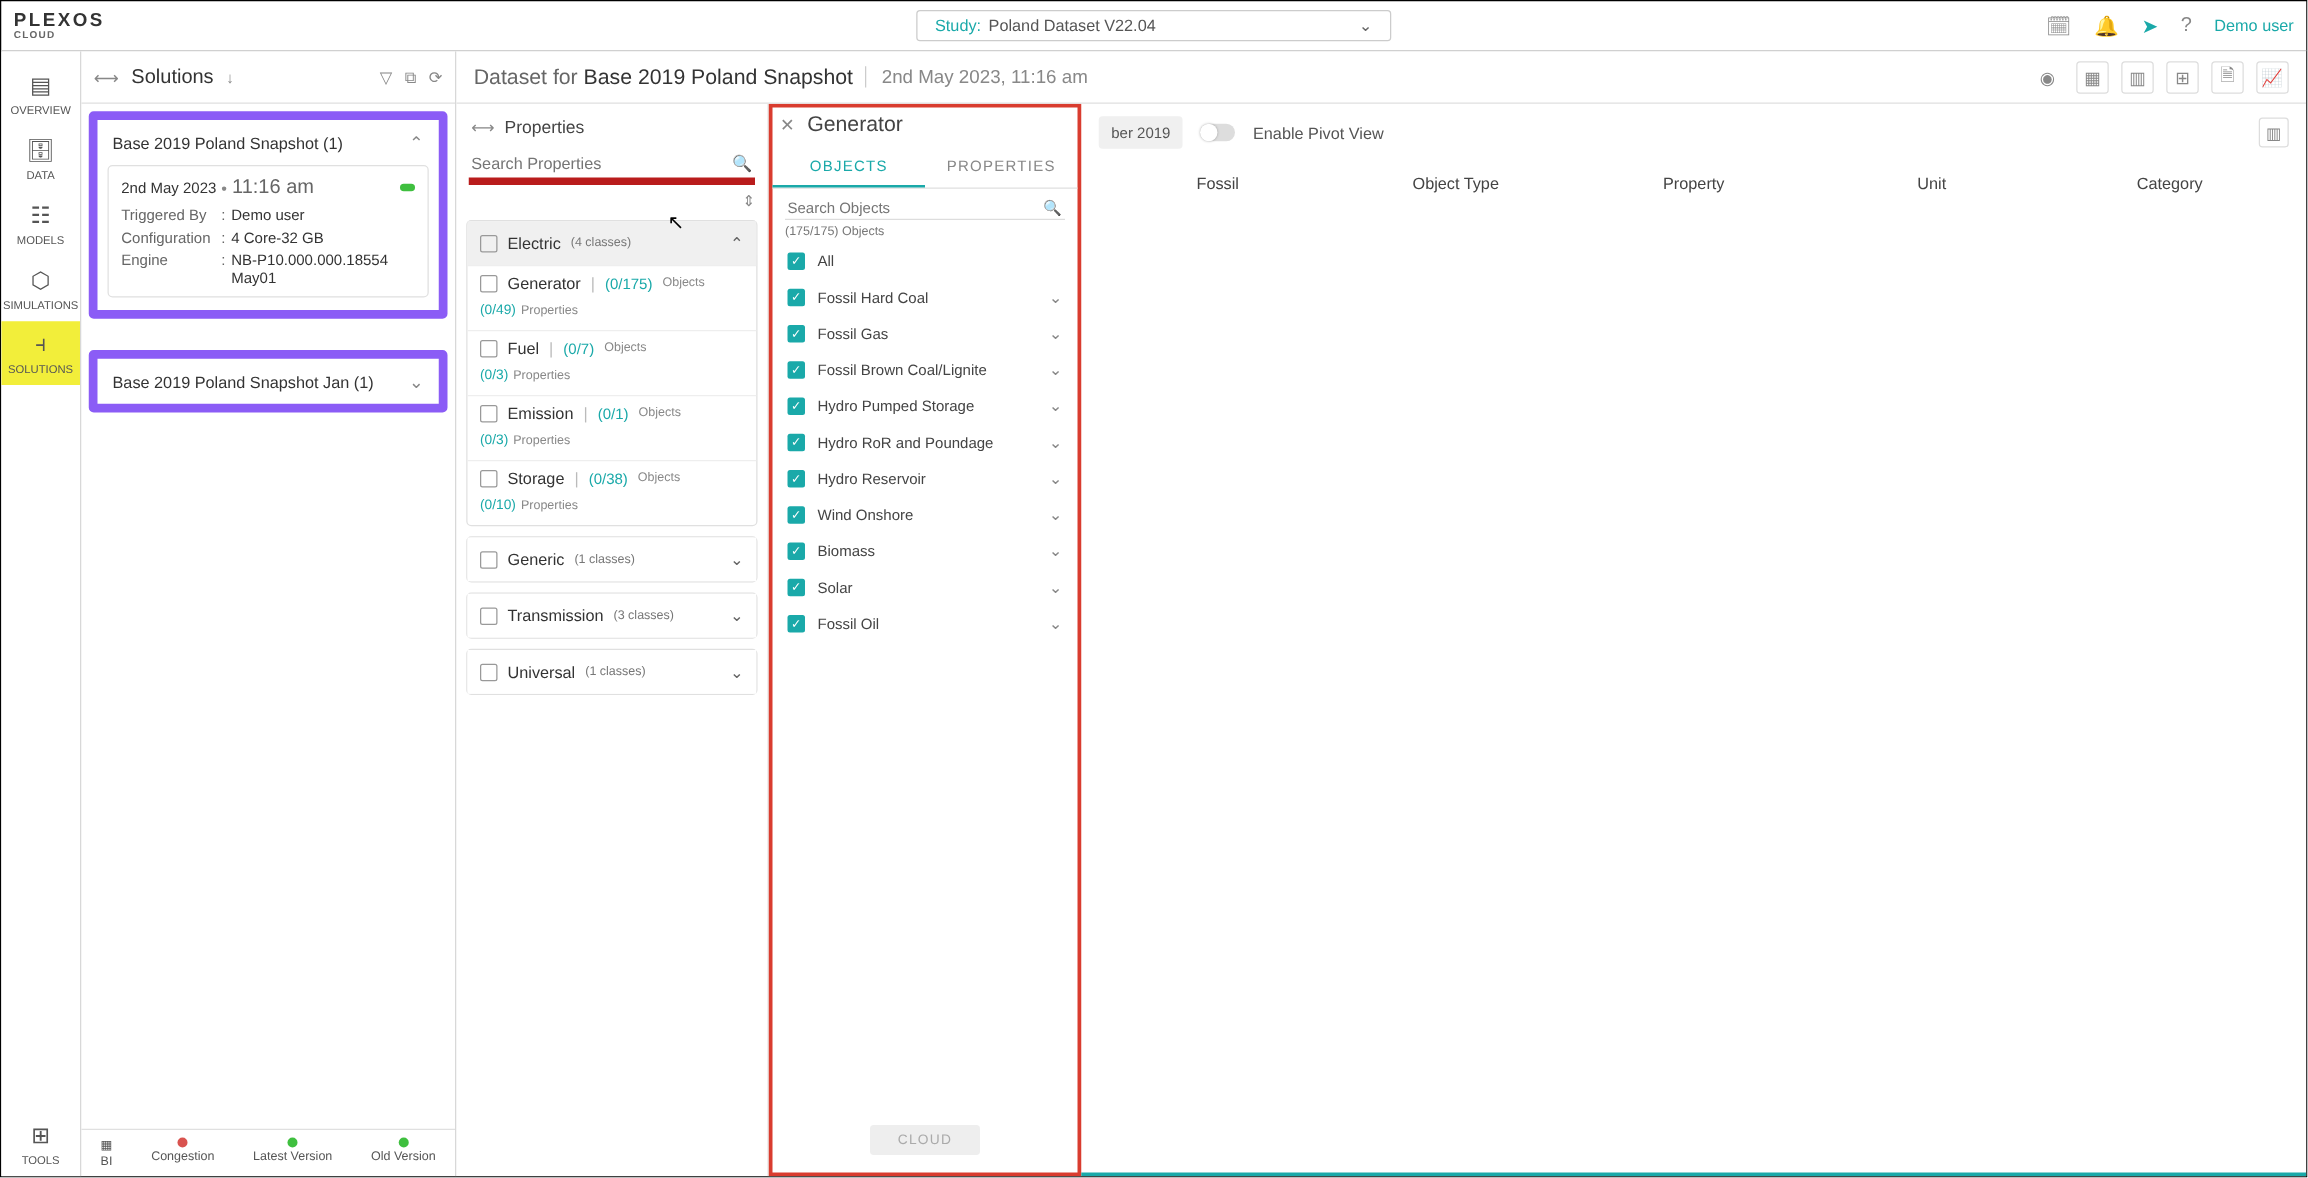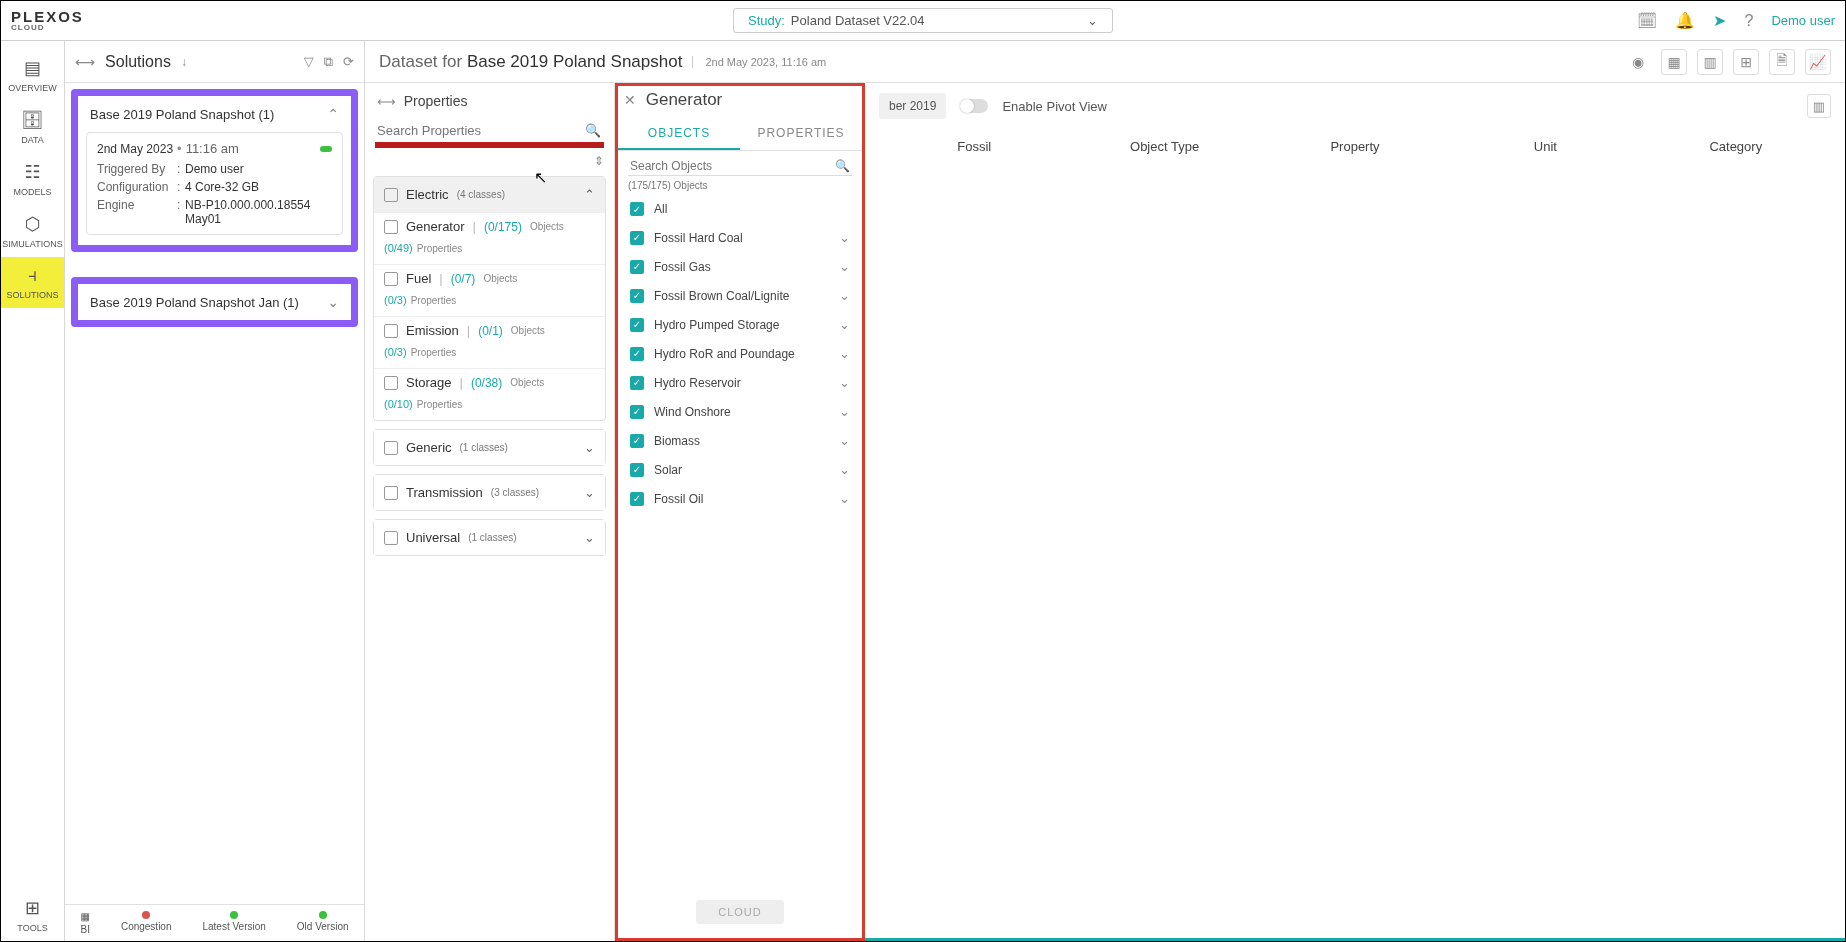--- a/index.html
+++ b/index.html
@@ -39,37 +39,37 @@
 
 .sol-body { flex: 1; padding: 6px; overflow: auto; }
 .sol-card { border: 7px solid #8b5cf6; border-radius: 4px; margin-bottom: 25px; background: #fff; }
 .sol-card-header { display: flex; align-items: center; padding: 10px 12px; cursor: pointer; }
 .sol-card-header .name { flex: 1; font-size: 13px; color: #333; }
 .sol-card-header .chev { color: #888; font-size: 14px; }
 .sol-run { border: 1px solid #e0e0e0; border-radius: 4px; margin: 0 8px 10px 8px; padding: 8px 10px; }
 .sol-run-top { display: flex; align-items: center; margin-bottom: 6px; }
 .sol-run-top .date { font-size: 12px; color: #333; }
 .sol-run-top .dot-sep { color: #888; margin: 0 4px; }
-.sol-run-top .time { font-size: 13px; color: #666; }
+.sol-run-top .time { font-size: 16px; color: #666; }
 .sol-run-top .runstatus { margin-left: auto; width: 12px; height: 6px; border-radius: 3px; background: #3fbf3f; }
 .sol-run .meta { display: grid; grid-template-columns: 80px 8px 1fr; row-gap: 4px; font-size: 12px; color: #333; }
 .sol-run .meta .k { color: #666; }
 .sol-run .meta .c { color: #666; }
 .sol-run .meta .v { color: #333; font-weight: 500; }
 
 .sol-footer { border-top: 1px solid #e0e0e0; display: flex; justify-content: space-around; padding: 6px 0; }
 .sol-footer .fitem { display: flex; flex-direction: column; align-items: center; gap: 2px; font-size: 10px; color: #555; }
 .sol-footer .fdot { width: 8px; height: 8px; border-radius: 50%; }
 
 
 .maincol { display: flex; flex-direction: column; overflow: hidden; }
 .analysis-header { display: flex; align-items: center; height: 42px; padding: 0 14px; border-bottom: 1px solid #e0e0e0; gap: 10px; }
 .analysis-title { font-size: 17px; color: #666; }
 .analysis-title .bold { color: #333; font-weight: 500; }
-.analysis-dt { font-size: 11px; color: #888; border-left: 1px solid #ccc; padding-left: 12px; }
+.analysis-dt { font-size: 15px; color: #888; border-left: 1px solid #ccc; padding-left: 12px; }
 .analysis-header .rt { margin-left: auto; display: flex; gap: 10px; color: #888; }
 .rt-icon { width: 26px; height: 26px; display:flex; align-items:center; justify-content:center; border:1px solid #ddd; border-radius:3px; font-size:14px; cursor:pointer; }
 .rt-icon.nb { border:none; }
 
 .mainbody { flex: 1; display: grid; grid-template-columns: 250px 250px 1fr; overflow: hidden; position: relative; }
 
 
 .props { border-right: 1px solid #e0e0e0; display: flex; flex-direction: column; }
 .props-header { display: flex; align-items: center; padding: 10px 12px; gap: 8px; }
 .props-title { font-size: 14px; color: #444; }

